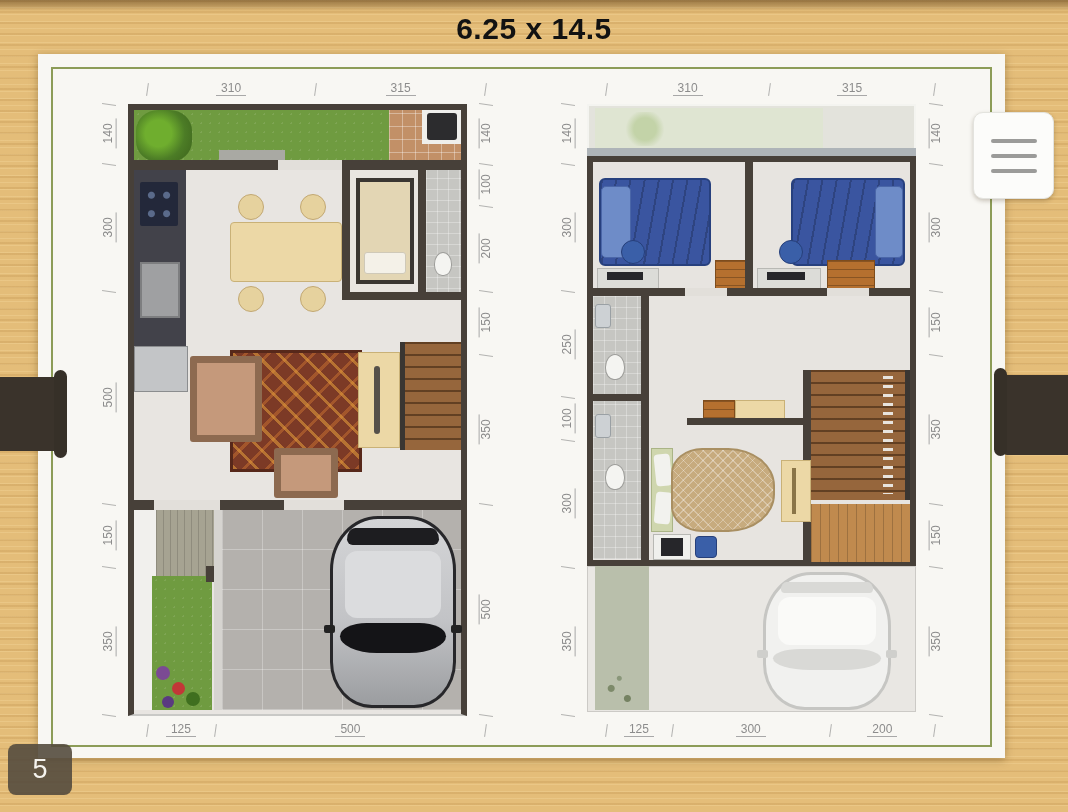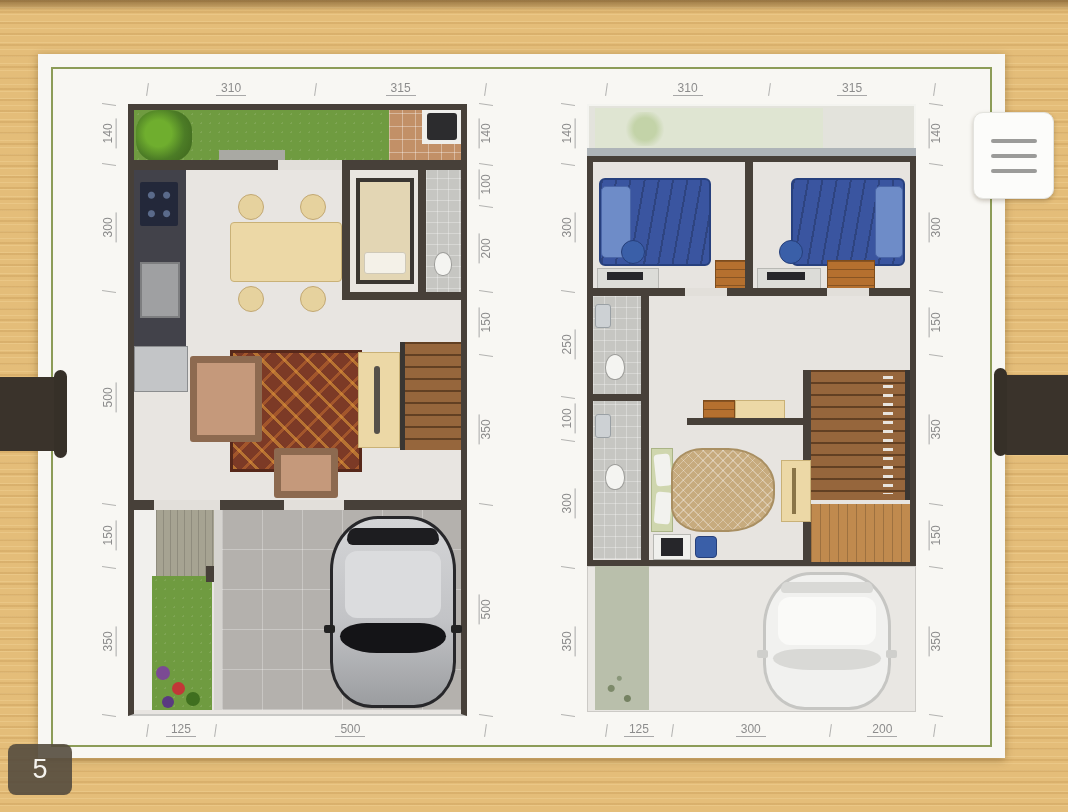--- a/index.html
+++ b/index.html
@@ -88,20 +88,21 @@
 </style>
 </head>
 <body>
 
 <div class="stage">
 
   <div class="a slide">
     <div class="a frame"></div>
   </div>
 
+  <div class="a title">6.25 x 14.5</div>
 
   <div class="a" style="left:95px;top:78px;width:412px;height:668px;">
     <div class="dims h" style="left:33px;top:0;width:339px;height:22px;">
       <div class="seg" style="flex-grow: 310;">
           <span>310</span>
         </div>
       <div class="seg" style="flex-grow: 315;">
           <span>315</span>
         </div>
     </div>

